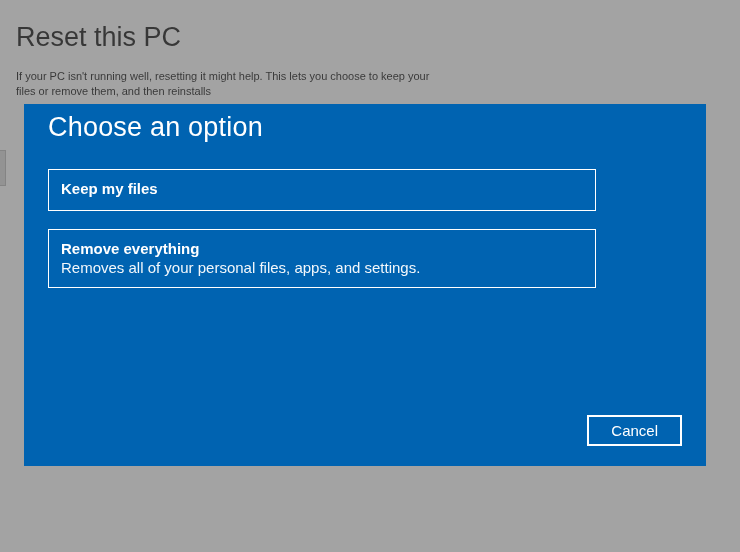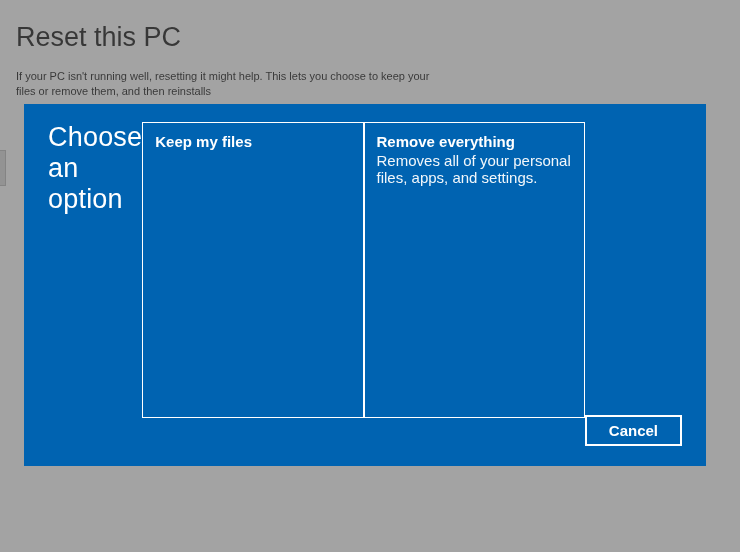--- a/index.html
+++ b/index.html
@@ -45,35 +45,35 @@
     background: rgba(100,100,100,0.55);
   }
   .modal {
     position: absolute;
     left: 24px;
     top: 104px;
     width: 682px;
     height: 362px;
     background: #0063b1;
     color: #fff;
-    padding: 18px 24px 20px 24px;
+    padding: 8px 24px 20px 24px;
     display: flex;
-    flex-direction: row;
+    flex-direction: column;
   }
   .modal-title {
     font-size: 27px;
     font-weight: 400;
     margin-bottom: 26px;
     letter-spacing: 0.2px;
   }
   .option {
     width: 548px;
     border: 1px solid #fff;
     padding: 10px 12px 11px 12px;
-    margin-bottom: 28px;
+    margin-bottom: 18px;
     cursor: pointer;
   }
   .option-title {
     font-size: 15px;
     font-weight: 600;
     margin-bottom: 2px;
   }
   .option-desc {
     font-size: 15px;
     font-weight: 400;
@@ -82,21 +82,21 @@
   .modal-footer {
     margin-top: auto;
     display: flex;
     justify-content: flex-end;
   }
   .cancel-btn {
     background: #0063b1;
     border: 2px solid #fff;
     color: #fff;
     font-size: 15px;
-    font-weight: 700;
+    font-weight: 400;
     font-family: inherit;
     padding: 5px 22px;
     cursor: pointer;
   }
 </style>
 </head>
 <body>
 
 <div class="backdrop">
   <div class="backdrop-content">

